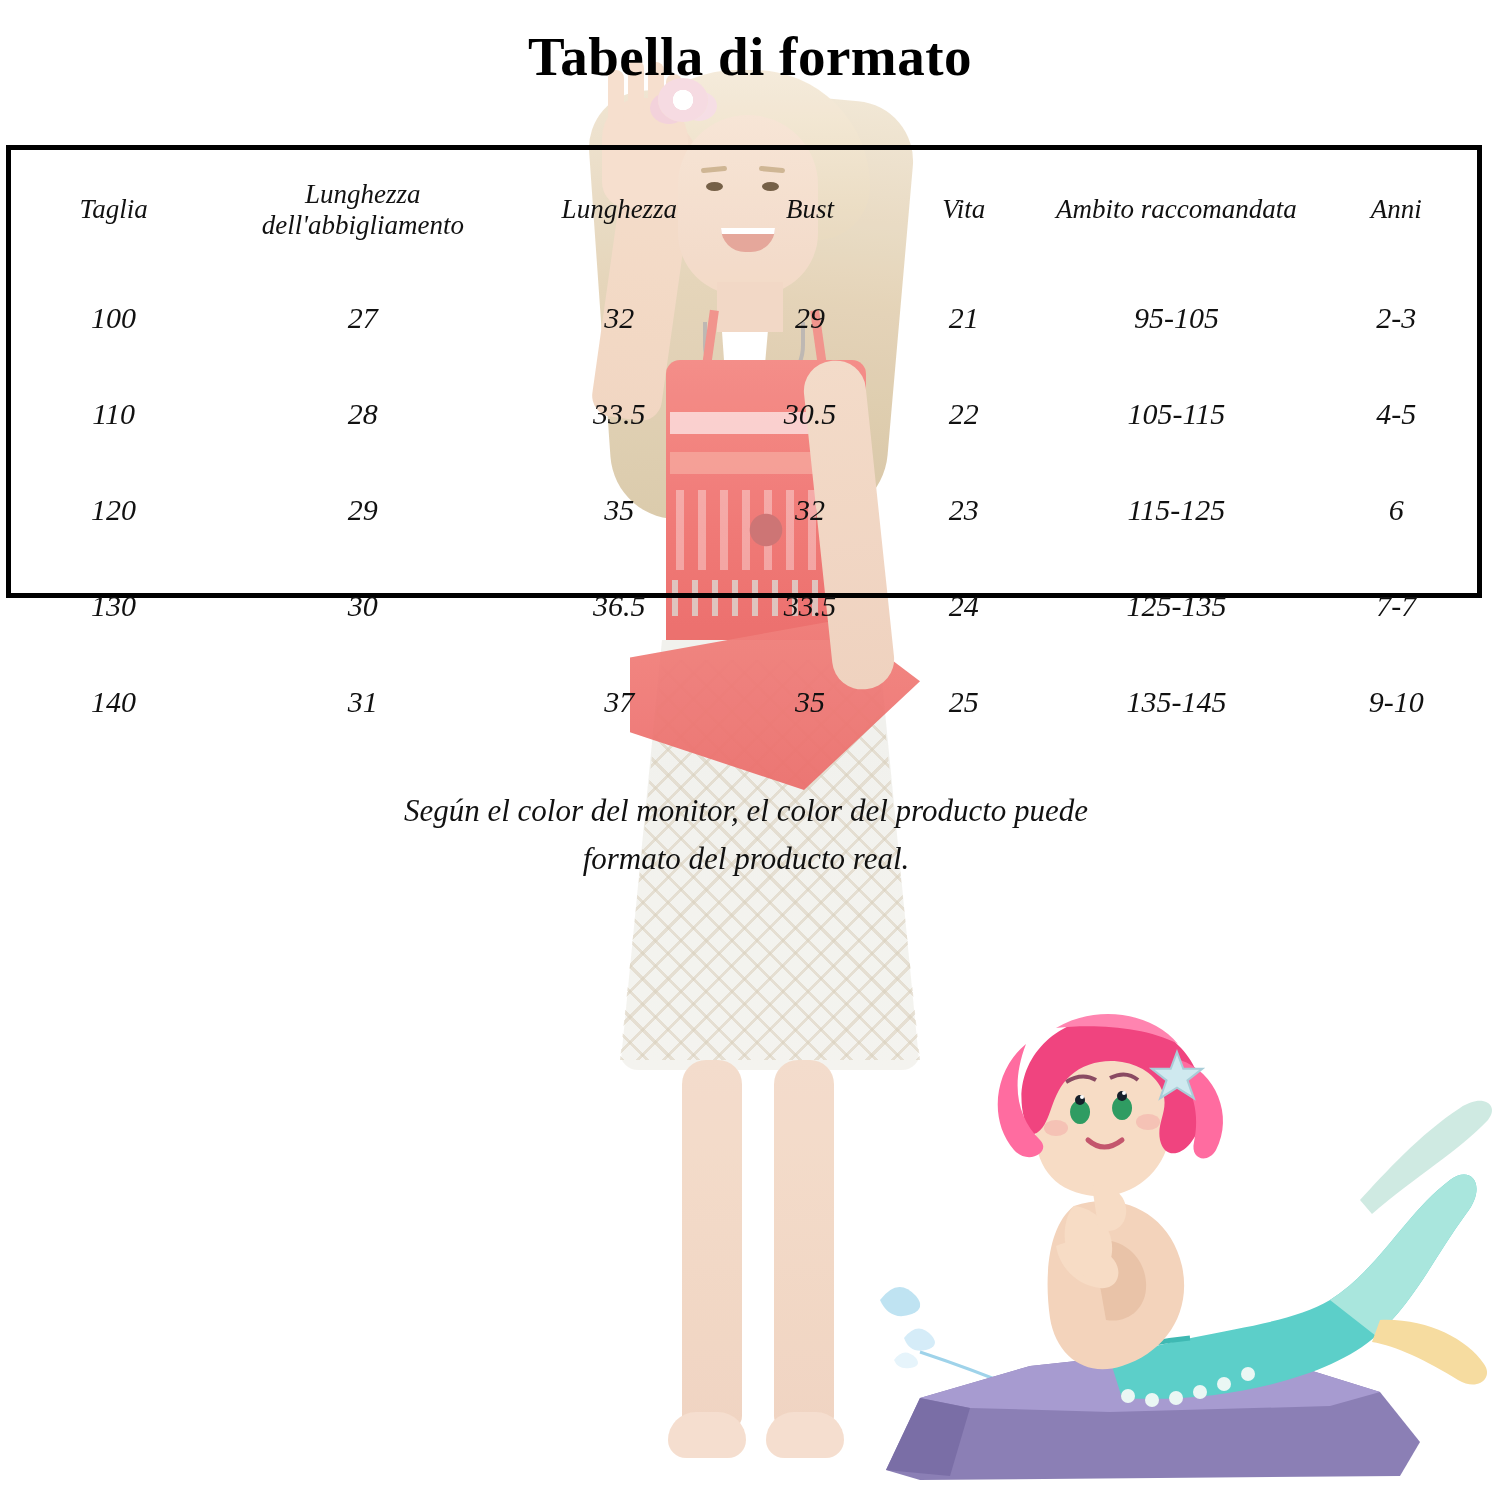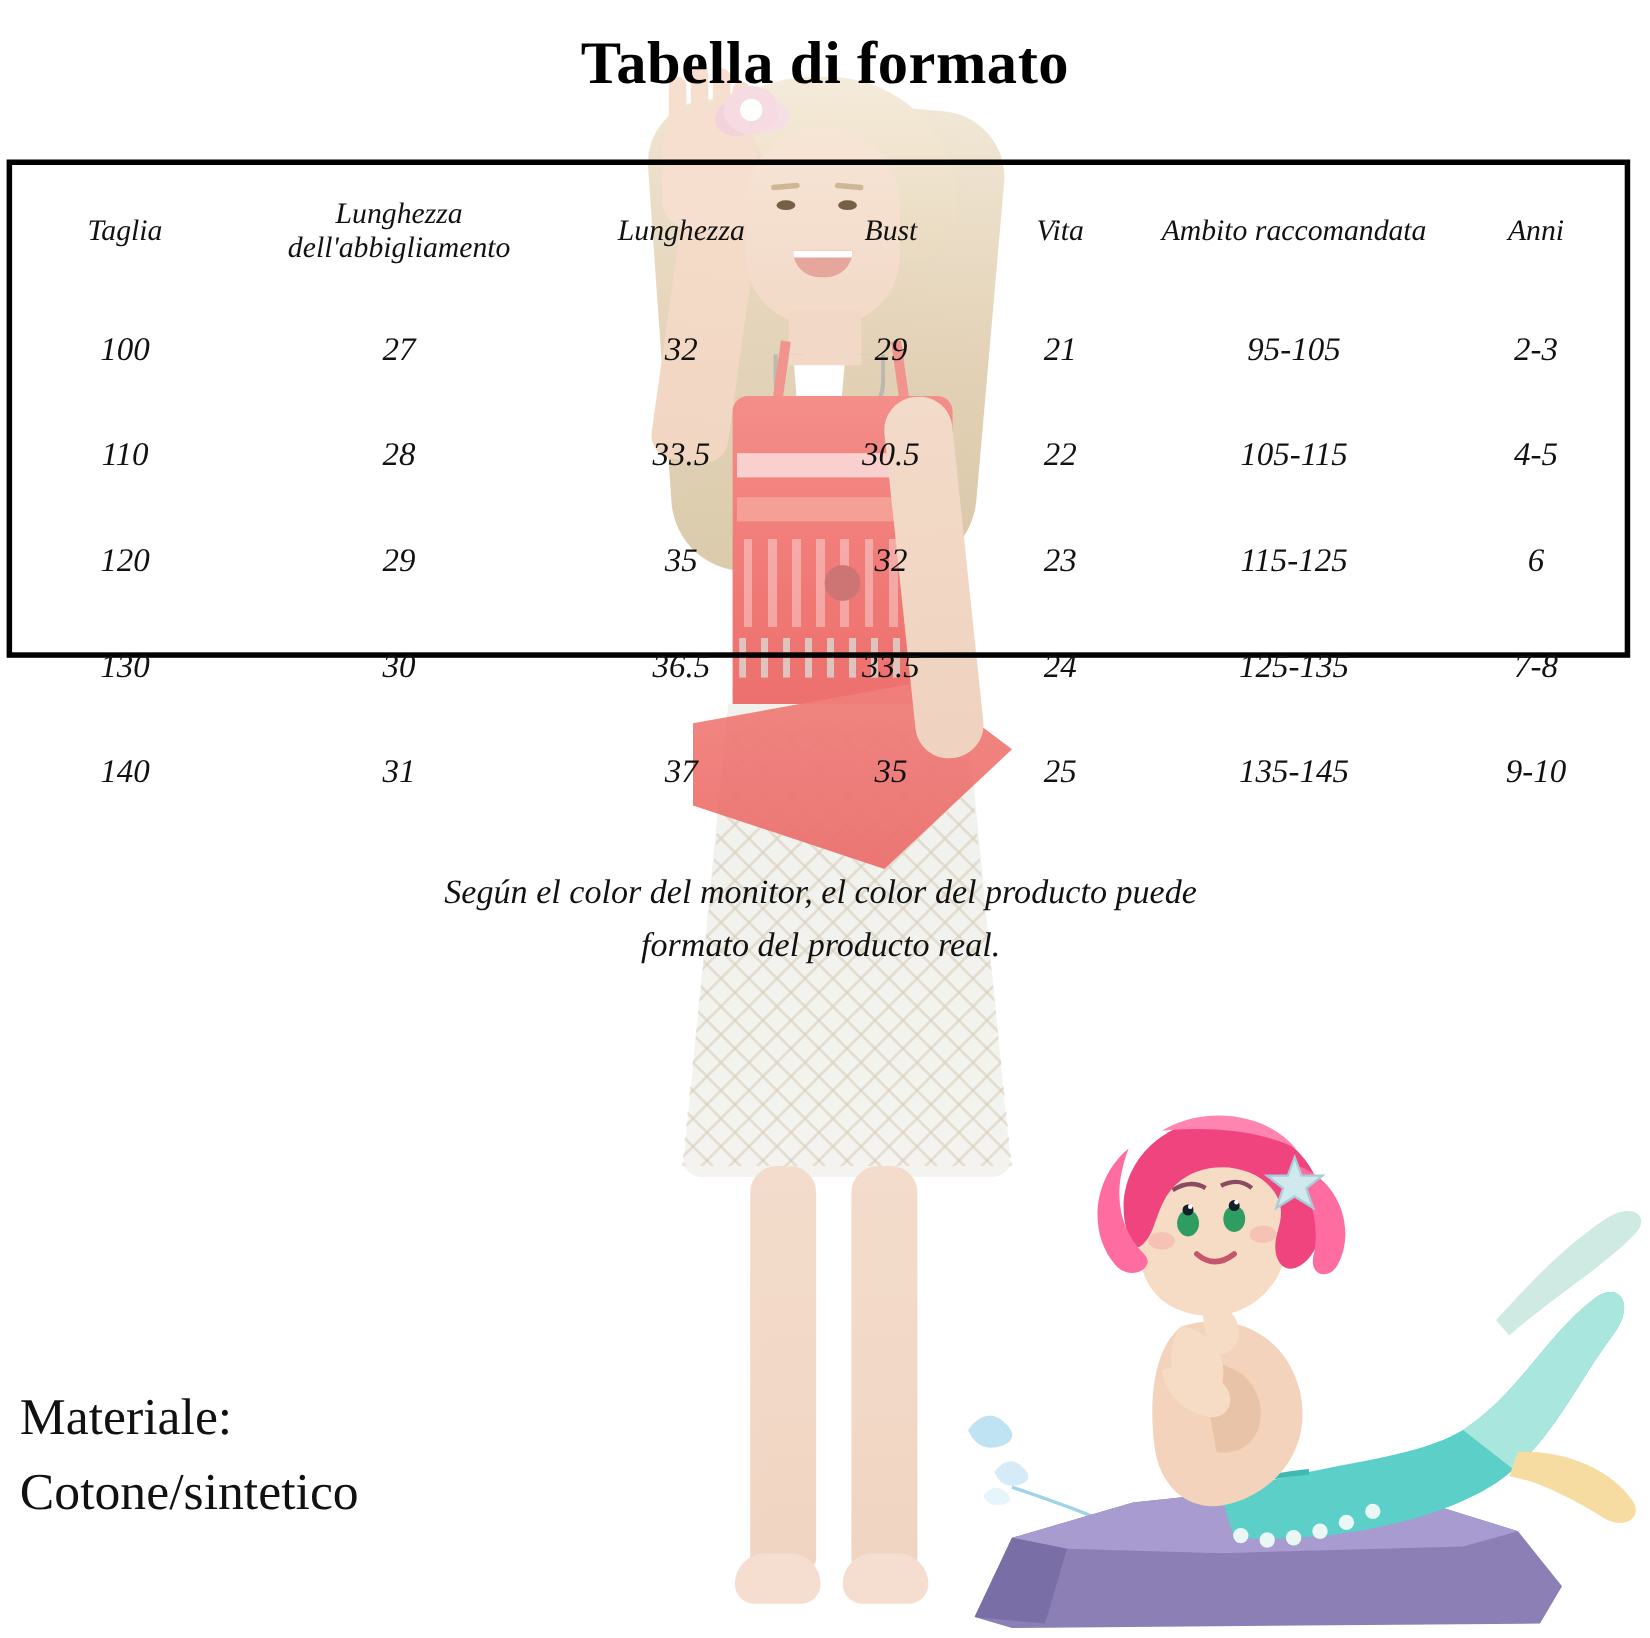--- a/index.html
+++ b/index.html
@@ -469,39 +469,35 @@
           <td>115-125</td>
           <td>6</td>
         </tr>
         <tr>
           <td>130</td>
           <td>30</td>
           <td>36.5</td>
           <td>33.5</td>
           <td>24</td>
           <td>125-135</td>
-          <td>7-8</td>
+          <td>7-7</td>
         </tr>
         <tr>
           <td>140</td>
           <td>31</td>
           <td>37</td>
           <td>35</td>
           <td>25</td>
           <td>135-145</td>
           <td>9-10</td>
         </tr>
       </tbody>
     </table>
   </div>
 
   <div class="disclaimer">
     <div>Según el color del monitor, el color del producto puede</div>
     <div>formato del producto real.</div>
   </div>
 
 
-  <div class="left-block b2">
-    <div>Materiale:</div>
-    <div>Cotone/sintetico</div>
-  </div>
 
 </div>
 
 </body></html>

